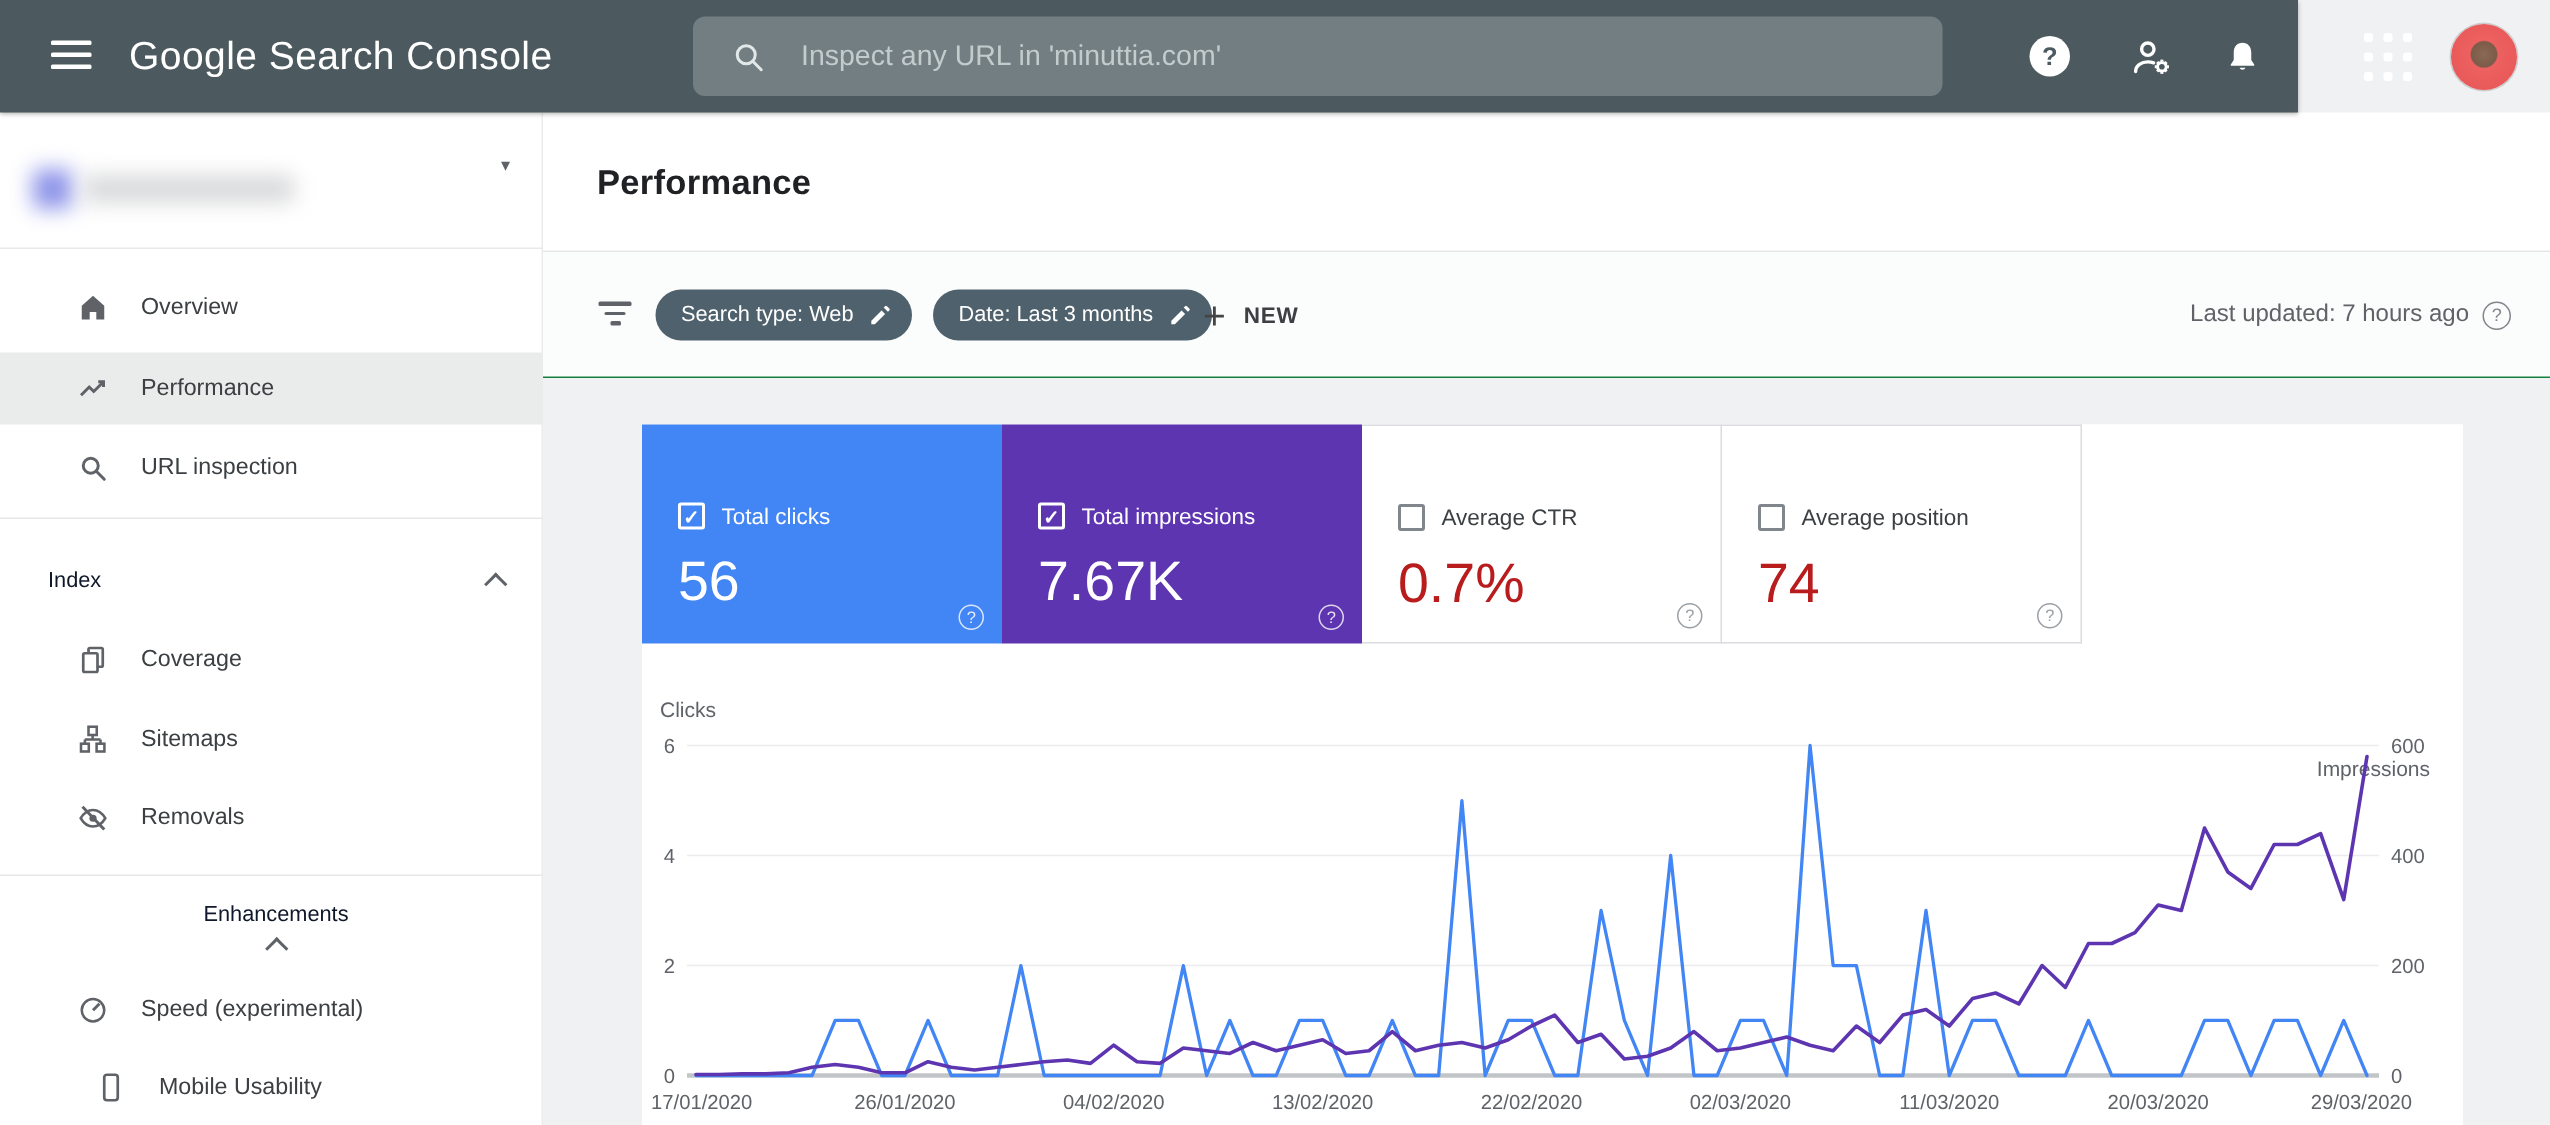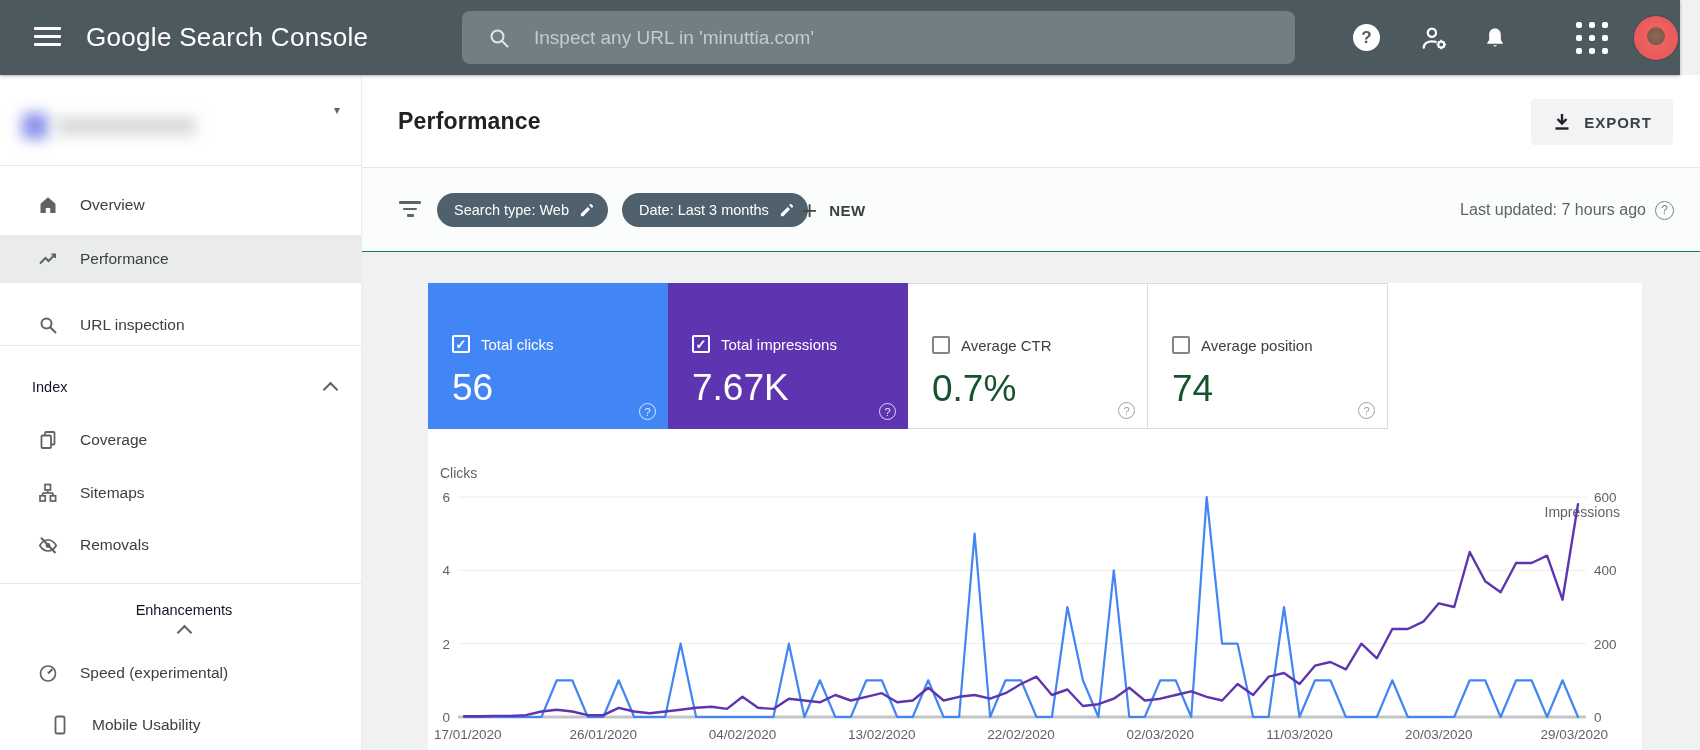--- a/index.html
+++ b/index.html
@@ -1,18 +1,18 @@
 <!DOCTYPE html>
 <html><head>
 <meta charset="utf-8">
 <style>
   html,body{margin:0;padding:0;width:1700px;height:750px;overflow:hidden;
     font-family:"Liberation Sans",sans-serif;background:#f0f1f2;}
   
-  .topbar{position:absolute;left:0;top:0;width:1680px;height:75px;background:#4c5a5f;
+  .topbar{position:absolute;left:0;top:0;width:1532px;height:75px;background:#4c5a5f;
     box-shadow:0 1px 3px rgba(0,0,0,.3);z-index:40;}
   .hamburger{position:absolute;left:34px;top:27px;width:27px;height:21px;cursor:pointer;}
   .hamburger div{height:3px;background:#fff;border-radius:1px;margin-bottom:5px;}
   .logo{position:absolute;left:86px;top:0;height:75px;display:flex;align-items:center;
     color:#fff;font-size:26px;letter-spacing:.3px;white-space:nowrap;}
   .searchbox{position:absolute;left:462px;top:11px;width:833px;height:53px;
     background:rgba(255,255,255,.22);border-radius:8px;display:flex;align-items:center;}
   .searchbox svg{margin-left:26px;flex:0 0 auto;}
   .searchbox input{background:transparent;border:none;outline:none;color:#e8eded;
     font-size:19px;margin-left:22px;width:700px;font-family:"Liberation Sans",sans-serif;}
@@ -28,21 +28,21 @@
   
   .sidebar{position:absolute;left:0;top:75px;width:362px;height:675px;background:#fff;
     border-right:1px solid #ececec;box-sizing:border-box;z-index:10;}
   .prop-sel{position:absolute;left:0;top:0;width:362px;height:90px;cursor:pointer;}
   .prop-blur{position:absolute;left:22px;top:33px;width:200px;height:36px;display:flex;align-items:center;}
   .prop-blur .fav{width:26px;height:26px;background:#8b92e8;filter:blur(7px);border-radius:3px;}
   .prop-blur .txt{width:140px;height:18px;background:#d7d8da;filter:blur(7px);margin-left:8px;border-radius:3px;}
   .prop-caret{position:absolute;left:334px;top:28px;font-size:12px;color:#5f6368;}
   .side-div{position:absolute;left:0;width:362px;height:1px;background:#e8e8e8;}
   .side-row{position:absolute;left:0;width:362px;height:48px;display:flex;align-items:center;
-    padding-left:36px;box-sizing:border-box;cursor:pointer;}
+    padding-left:50px;box-sizing:border-box;cursor:pointer;}
   .side-row.sel{background:#eaebeb;}
   .side-row .ic{width:24px;height:24px;flex:0 0 auto;display:flex;align-items:center;justify-content:center;}
   .side-row .lb{margin-left:20px;font-size:15.5px;color:#3c4043;font-weight:500;}
   .side-head{position:absolute;left:0;width:362px;height:36px;display:flex;align-items:center;
     padding:0 26px 0 32px;box-sizing:border-box;cursor:pointer;}
   .side-head .lb{font-size:14.5px;color:#0f172a;flex:1;}
   .chev-up{width:9px;height:9px;border-top:2px solid #5f6368;border-right:2px solid #5f6368;
     transform:rotate(-45deg);margin-top:4px;}
   
   .main-header{position:absolute;left:362px;top:75px;width:1338px;height:93px;background:#fff;
@@ -73,21 +73,21 @@
   .tiles{position:absolute;left:0;top:0;width:1214px;height:146px;display:flex;}
   .tile{position:relative;width:240px;height:146px;box-sizing:border-box;background:#fff;cursor:pointer;}
   .tile.plain{border:1px solid #dadce0;border-left:none;}
   .tile-label-row{position:absolute;left:24px;top:52px;display:flex;align-items:center;gap:11px;}
   .tile .cb{width:18px;height:18px;border:2px solid #80868b;border-radius:2px;box-sizing:border-box;
     display:flex;align-items:center;justify-content:center;font-size:13px;font-weight:bold;cursor:pointer;}
   .tile.sel .cb{border-color:#fff;color:#fff;}
   .tile:not(.sel) .cb span{display:none;}
   .tile .tl{font-size:15px;color:#3c4043;font-weight:500;white-space:nowrap;}
   .tile.sel .tl{color:#fff;}
-  .tile-value{position:absolute;left:24px;top:84px;font-size:37px;color:#14532d;}
+  .tile-value{position:absolute;left:24px;top:84px;font-size:37px;color:#b91c1c;}
   .tile.sel .tile-value{color:#fff;}
   .tile .q-circle{position:absolute;right:12px;bottom:9px;width:17px;height:17px;font-size:11px;
     border-color:#9aa0a6;color:#9aa0a6;}
   .tile.sel .q-circle{border-color:rgba(255,255,255,.8);color:rgba(255,255,255,.85);}
   .tile-filler{flex:1;background:#fff;}
   
   .chart{position:absolute;left:0;top:146px;width:1214px;height:321px;}
   .axis-title{position:absolute;top:36px;font-size:14px;color:#5f6368;}
   .tick{font-family:"Liberation Sans",sans-serif;font-size:13.5px;fill:#5f6368;}
 </style>
@@ -172,21 +172,21 @@
   </div>
   <div class="side-row sel" style="top:160px;">
     <span class="ic">
       <svg width="22" height="22" viewBox="0 0 22 22">
         <polyline points="3,15.5 8.5,10 11.5,13 18,6.5" fill="none" stroke="#5f6368" stroke-width="2"></polyline>
         <polyline points="14.5,6.5 18,6.5 18,10" fill="none" stroke="#5f6368" stroke-width="2"></polyline>
       </svg>
     </span>
     <span class="lb">Performance</span>
   </div>
-  <div class="side-row" style="top:226px;">
+  <div class="side-row" style="top:213px;">
     <span class="ic">
       <svg width="22" height="22" viewBox="0 0 22 22">
         <circle cx="9.5" cy="9.5" r="5" fill="none" stroke="#5f6368" stroke-width="2"></circle>
         <line x1="13.2" y1="13.2" x2="18.5" y2="18.5" stroke="#5f6368" stroke-width="2" stroke-linecap="round"></line>
       </svg>
     </span>
     <span class="lb">URL inspection</span>
   </div>
 
   <div class="side-div" style="top:270px;"></div>
@@ -249,28 +249,20 @@
       <svg width="22" height="22" viewBox="0 0 22 22">
         <rect x="6.5" y="2.5" width="9" height="17" rx="1.8" fill="none" stroke="#5f6368" stroke-width="1.8"></rect>
       </svg>
     </span>
     <span class="lb">Mobile Usability</span>
   </div>
 </div>
 
 <div class="main-header">
   <div class="page-title">Performance</div>
-  <div class="export-btn">
-    <svg width="20" height="20" viewBox="0 0 20 20">
-      <line x1="10" y1="2" x2="10" y2="11" stroke="#202124" stroke-width="2.4"></line>
-      <polyline points="5.5,7 10,11.5 14.5,7" fill="none" stroke="#202124" stroke-width="2.4"></polyline>
-      <line x1="3.5" y1="16.5" x2="16.5" y2="16.5" stroke="#202124" stroke-width="2.4"></line>
-    </svg>
-    <span class="lb">EXPORT</span>
-  </div>
 </div>
 
 <div class="filter-bar">
   <div class="filter-icon">
     <div style="width:22px;"></div>
       <div style="width:14px;"></div>
       <div style="width:7px;"></div>
   </div>
   <div class="chip" style="left:75px;">
     <span class="lb">Search type: Web</span>

